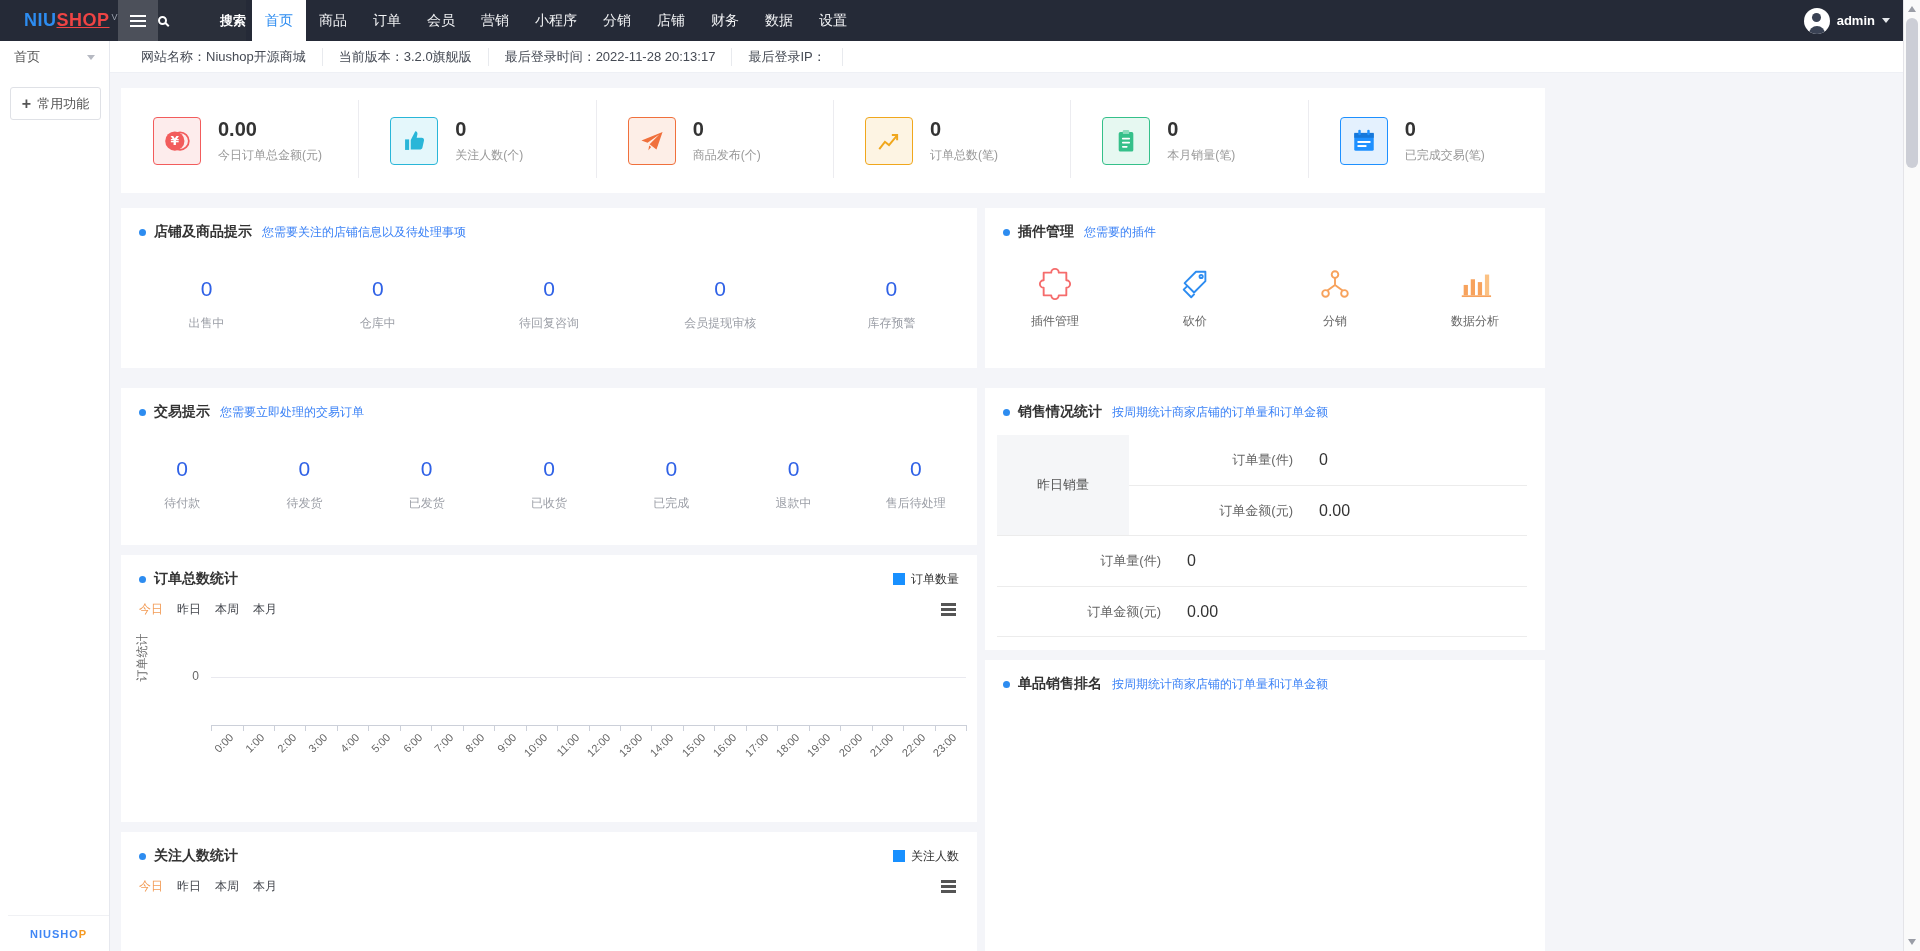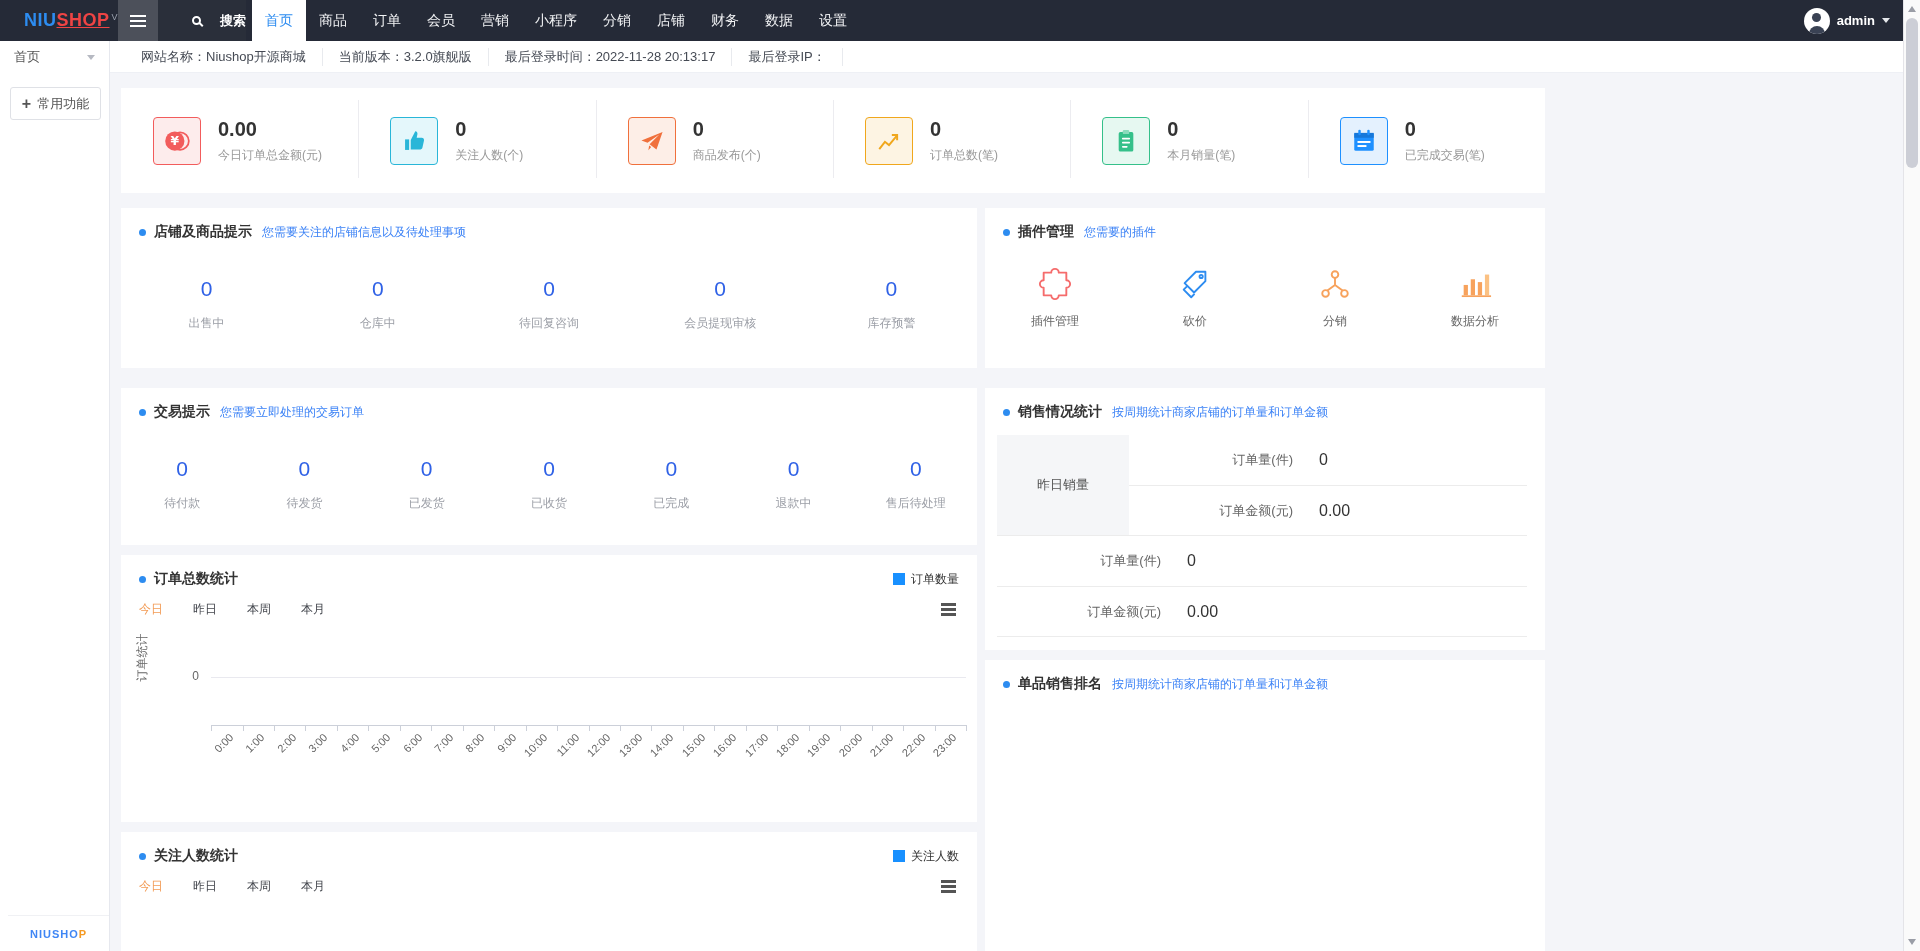--- a/index.html
+++ b/index.html
@@ -7,21 +7,21 @@
     font-family:"Liberation Sans","DejaVu Sans",sans-serif; }
 
   
   .navbar { height:41px; background:#252a37; display:flex; align-items:stretch; color:#fff; position:relative; z-index:5; }
   .logo { width:118px; display:flex; align-items:center; padding-left:24px; white-space:nowrap; }
   .logo .p1 { color:#2d8cf0; font-weight:bold; font-size:18px; letter-spacing:.5px; }
   .logo .p2 { color:#ef4444; font-weight:bold; font-size:18px; letter-spacing:.5px;text-decoration:underline; }
   .logo .ver { color:#9aa0ad; font-size:9px; margin-left:2px; margin-top:-8px; }
   .hamburger { width:40px; background:#4c505a; display:flex; flex-direction:column; justify-content:center; align-items:center; gap:3px; cursor:pointer; }
   .hamburger i { width:16px; height:2px; background:#fff; display:block; }
-  .nav-search { width:88px; background:#2a2f3a; display:flex; align-items:center; justify-content:flex-end; gap:19px; cursor:pointer; }
+  .nav-search { width:88px; background:#2a2f3a; display:flex; align-items:center; justify-content:space-between; gap:19px; cursor:pointer; }
   .search-glyph { width:9px; height:9px; border:2px solid #fff; border-radius:50%; position:relative; display:inline-block; }
   .search-glyph::after { content:''; position:absolute; width:2px; height:5px; background:#fff; transform:rotate(-45deg); right:-3px; bottom:-4px; }
   .nav-search span.txt { font-size:13px; font-weight:bold; }
   #nav-menu { display:flex; margin-left:6px; }
   .nav-item { padding:0 13px; line-height:41px; font-size:14px; color:#f2f3f5; cursor:pointer; white-space:nowrap; }
   .nav-item.active { background:#fff; color:#2d8cf0; }
   .nav-user { margin-left:auto; display:flex; align-items:center; gap:7px; padding-right:30px; cursor:pointer; }
   .avatar { width:26px; height:26px; background:#fff; border-radius:50%; position:relative; overflow:hidden; }
   .avatar::before { content:''; position:absolute; width:9px; height:9px; background:#3a4254; border-radius:50%; left:8.5px; top:5px; }
   .avatar::after { content:''; position:absolute; width:16px; height:10px; background:#3a4254; border-radius:8px 8px 0 0; left:5px; bottom:-2px; }
@@ -82,21 +82,21 @@
   .sales-group { display:flex; border-bottom:1px solid #ececec; }
   .sales-name { width:132px; background:#f5f6f8; display:flex; align-items:center; justify-content:center; font-size:13px; color:#555; flex:none; }
   .sales-rows { flex:1; }
   .sales-row { height:50px; display:flex; align-items:center; padding-left:62px; }
   .sales-row + .sales-row { border-top:1px solid #ececec; }
   .sales-label { width:102px; text-align:right; font-size:13px; color:#666; }
   .sales-value { margin-left:26px; font-size:16px; color:#333; }
 
   
   .ctab-row { display:flex; align-items:center; padding:12px 18px 0 18px; }
-  .ctabs { display:flex; gap:30px;justify-content:center; }
+  .ctabs { display:flex; gap:14px;justify-content:center; }
   .ctab { font-size:12px; color:#43464d; cursor:pointer; }
   .ctab.active { color:#f29b55; }
   .chart-menu { margin-left:auto; display:flex; flex-direction:column; gap:2.5px; cursor:pointer; padding:3px; }
   .chart-menu i { width:15px; height:2.5px; background:#555; display:block; }
   .chart-area { position:relative; height:190px; margin-top:0; }
   .y-axis-name { position:absolute; left:-9px; top:30px; width:60px; text-align:center; font-size:12px; color:#666; transform:rotate(-90deg); }
   .y-tick { position:absolute; left:48px; width:30px; top:50px; text-align:right; font-size:12px; color:#666; }
   .gridline { position:absolute; left:90px; width:755px; top:58px; border-top:1px solid #e9e9ef; }
   .x-axis { position:absolute; left:90px; width:756px; top:106px; border-top:1px solid #ccd0d9; }
   .tickmark { position:absolute; width:1px; height:5px; background:#ccd0d9; top:107px; }

